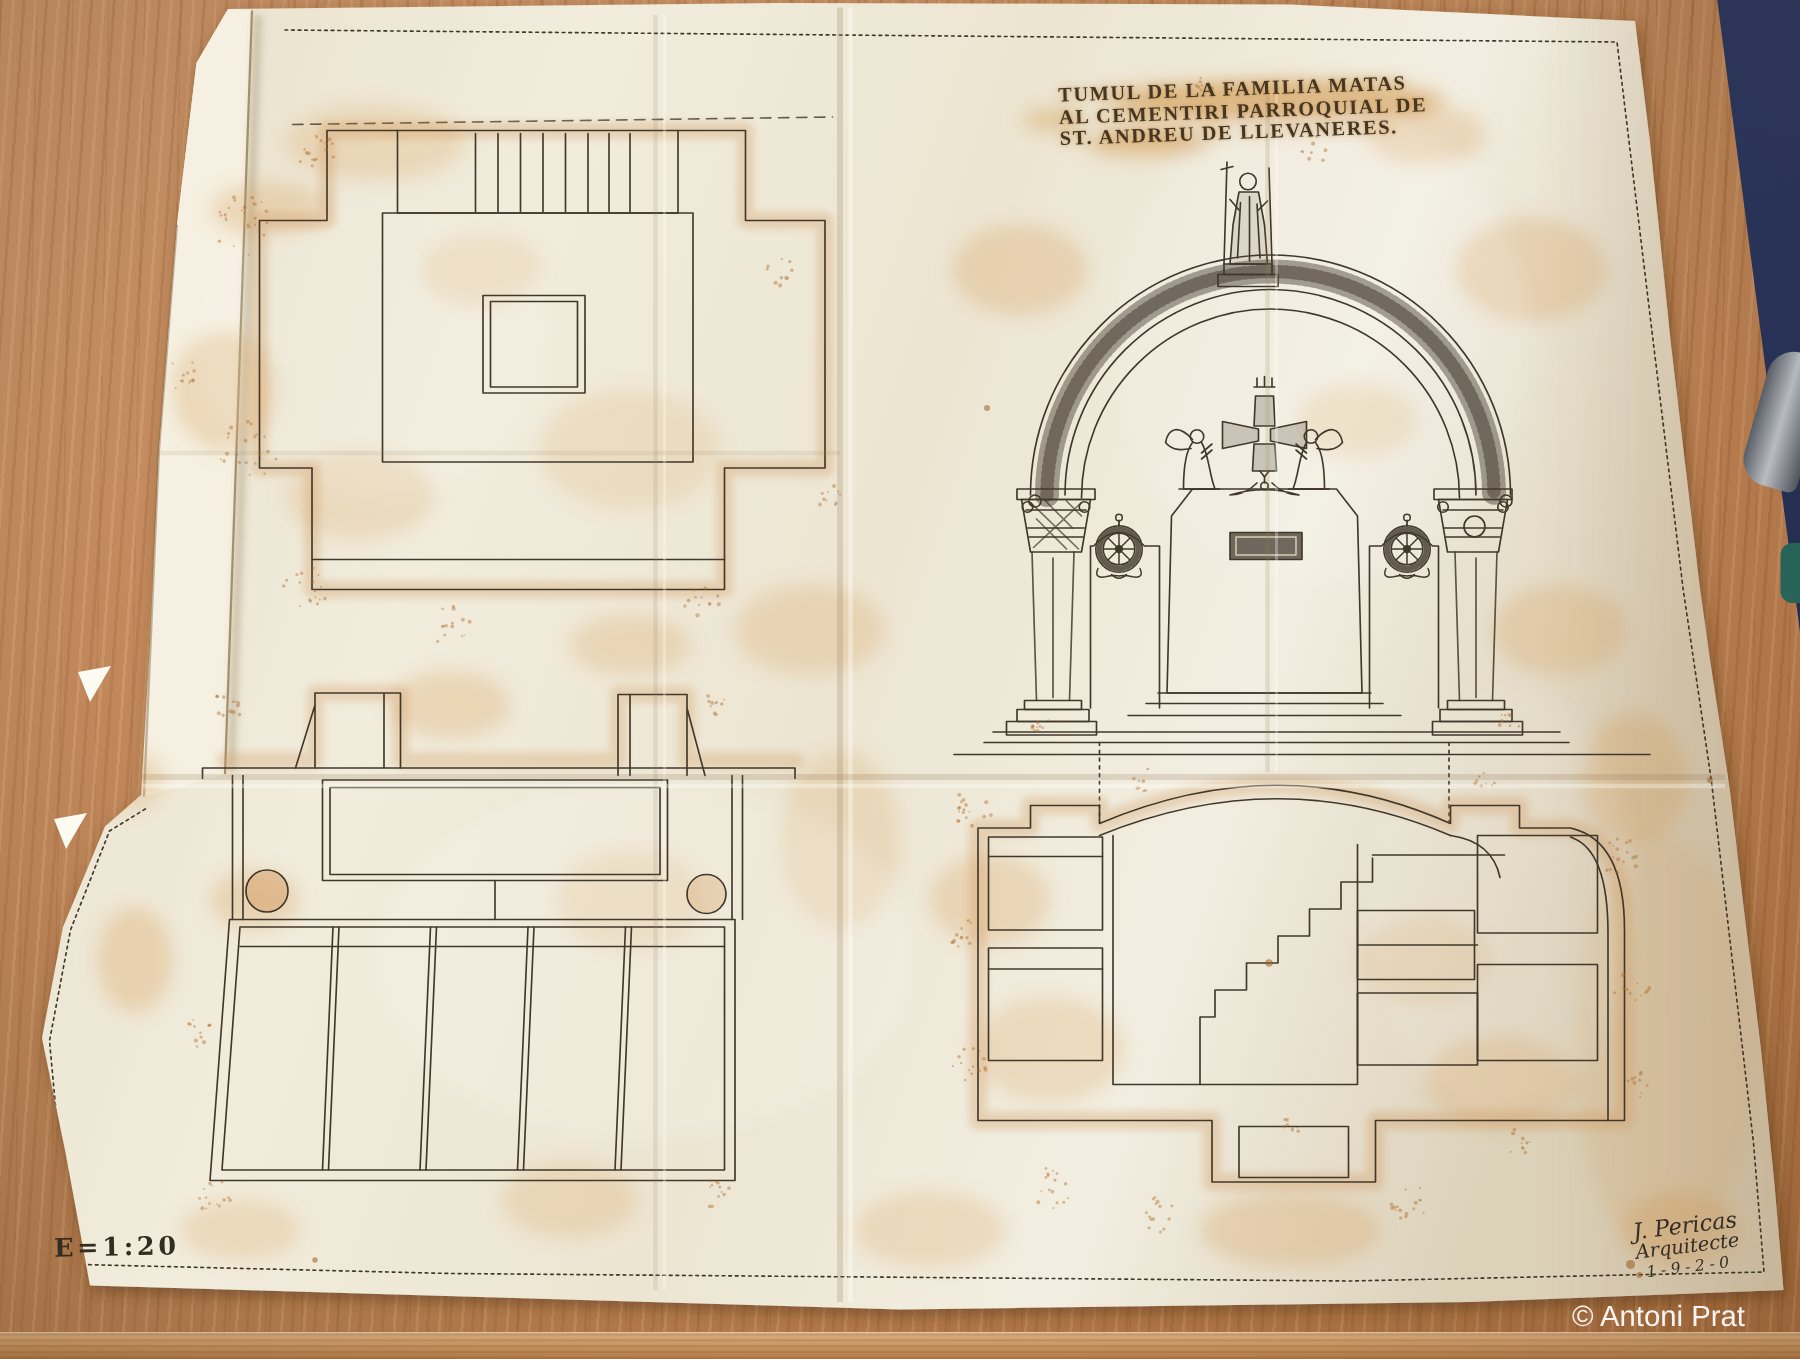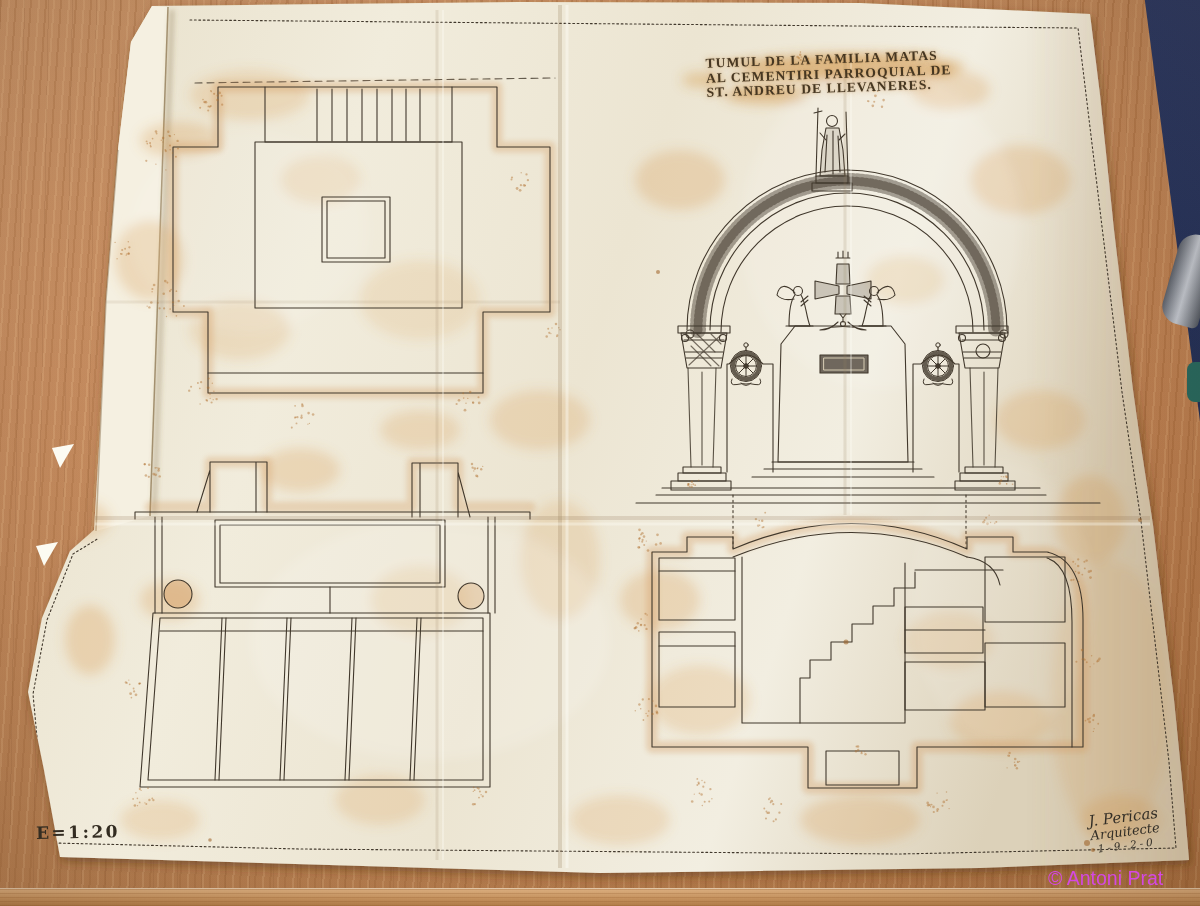--- a/index.html
+++ b/index.html
@@ -35,21 +35,21 @@
     color:#463722;font-family:"Liberation Serif",serif;font-weight:700;
     font-size:13.5px;line-height:14.5px;letter-spacing:1.1px;
     text-shadow:0 0 7px rgba(208,140,58,.65),0 0 2px rgba(120,80,30,.35);}
   .scale-label{left:36px;top:822px;font-family:"DejaVu Serif",serif;font-weight:700;
     font-size:17px;letter-spacing:2.5px;color:#332c21;transform:rotate(-1.2deg);}
   .signature{left:1063px;top:810px;width:124px;transform:rotate(-7deg);
     font-family:"DejaVu Serif",serif;font-style:italic;color:#322e27;text-align:center;}
   .sig-name{font-size:15px;line-height:15px;}
   .sig-role{font-size:13px;line-height:14px;}
   .sig-date{font-size:10.5px;line-height:13px;letter-spacing:3px;}
-  .credit{left:1048px;top:867px;z-index:4;font-size:19.5px;color:#d946ef;opacity:.93;
+  .credit{left:1048px;top:867px;z-index:4;font-size:19.5px;color:#ffffff;opacity:.93;
     font-family:"Liberation Sans",sans-serif;}
 </style>
 </head>
 <body>
 
 <div class="photo">
   <div class="wood"></div>
   <div class="floor"></div>
   <div class="metal-leg"></div>
   <div class="teal-object"></div>

